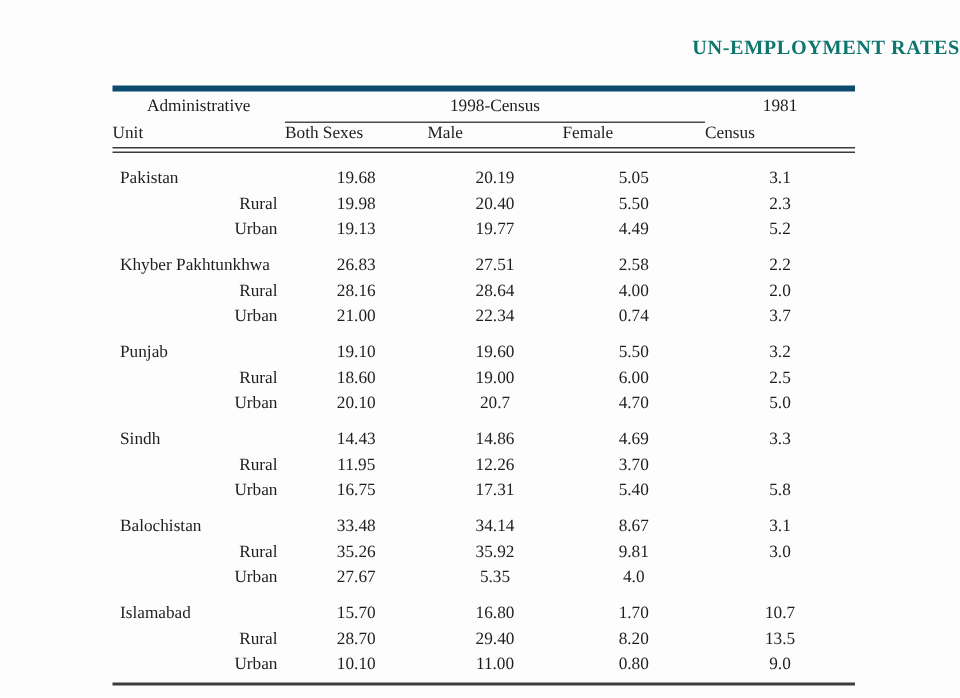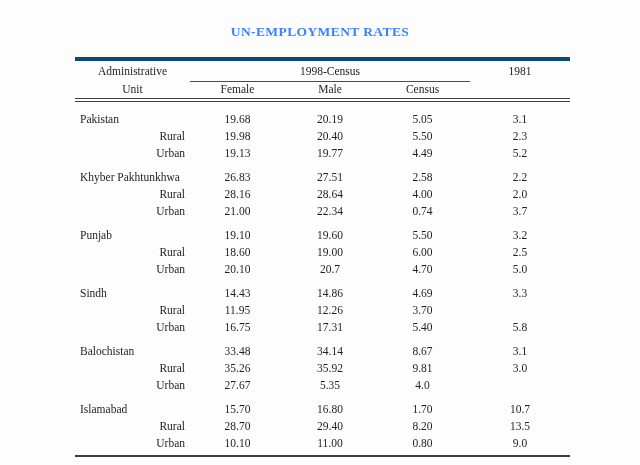--- a/index.html
+++ b/index.html
@@ -10,25 +10,25 @@
     height:465px;
     background:#fdfdfd;
     font-family:"Liberation Serif", serif;
     color:#1e1e1e;
     overflow:hidden;
   }
   .title {
     position:absolute;
     top:24px;
     left:0; right:0;
-    text-align:center;
+    text-align:right;
     font-size:13.5px;
     font-weight:bold;
     letter-spacing:0.4px;
-    color:#3b82f6;
+    color:#0f766e;
   }
   .table {
     position:absolute;
     left:75px;
     top:57px;
     width:495px;
     font-size:11.5px;
   }
   .thead {
     border-top:4px solid #0c4a6e;
@@ -42,21 +42,20 @@
     text-align:center;
   }
   .hrow1 .mid {
     border-bottom:1.5px solid #4a4a4a;
   }
   .hrow2 {
     display:grid;
     grid-template-columns:115px 95px 90px 95px 100px;
     height:17px;
     line-height:17px;
-    text-align:center;
   }
   .tbody {
     padding:9px 0 3px 0;
     border-bottom:2px solid #3d3d3d;
   }
   .group + .group { margin-top:7px; }
   .row {
     display:grid;
     grid-template-columns:115px 95px 90px 95px 100px;
     height:17px;
@@ -76,22 +75,23 @@
   <div class="table">
 
     <div class="thead">
       <div class="hrow1">
         <div>Administrative</div>
         <div class="mid">1998-Census</div>
         <div>1981</div>
       </div>
       <div class="hrow2">
         <div>Unit</div>
+        <div>Both Sexes</div>
+        <div>Male</div>
         <div>Female</div>
-        <div>Male</div>
         <div>Census</div>
       </div>
     </div>
 
     <div class="tbody" id="tbody">
         <div class="group">
           <div class="row">
     <div class="cell-unit">Pakistan</div>
     <div class="num">19.68</div>
     <div class="num">20.19</div>

